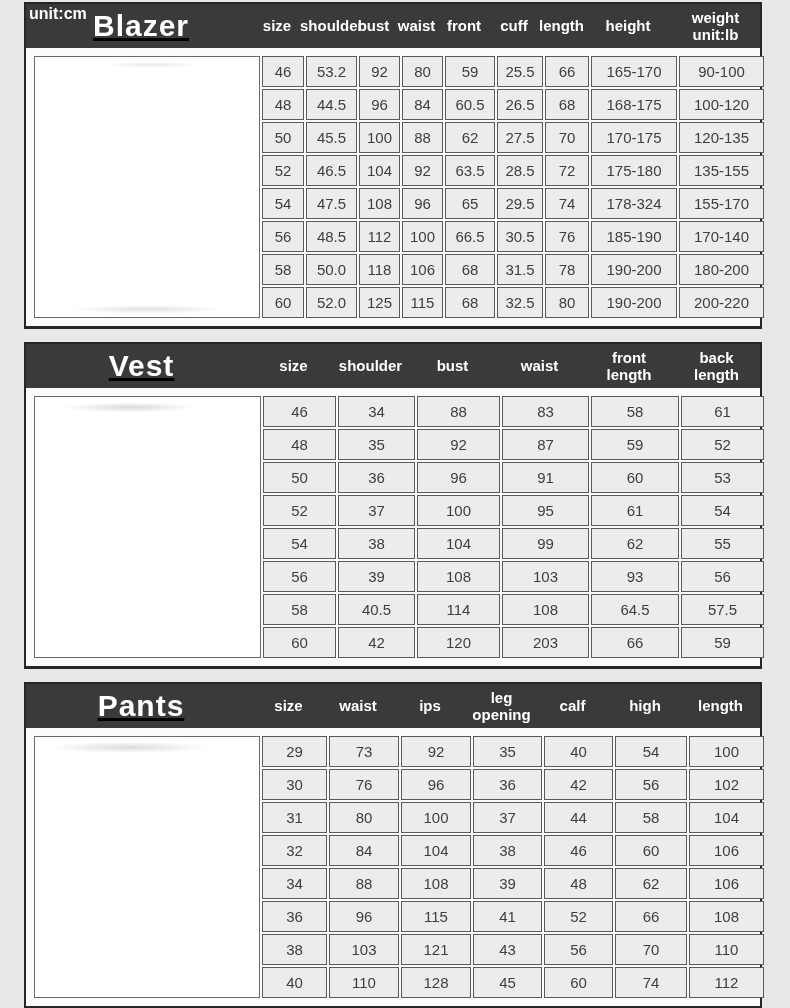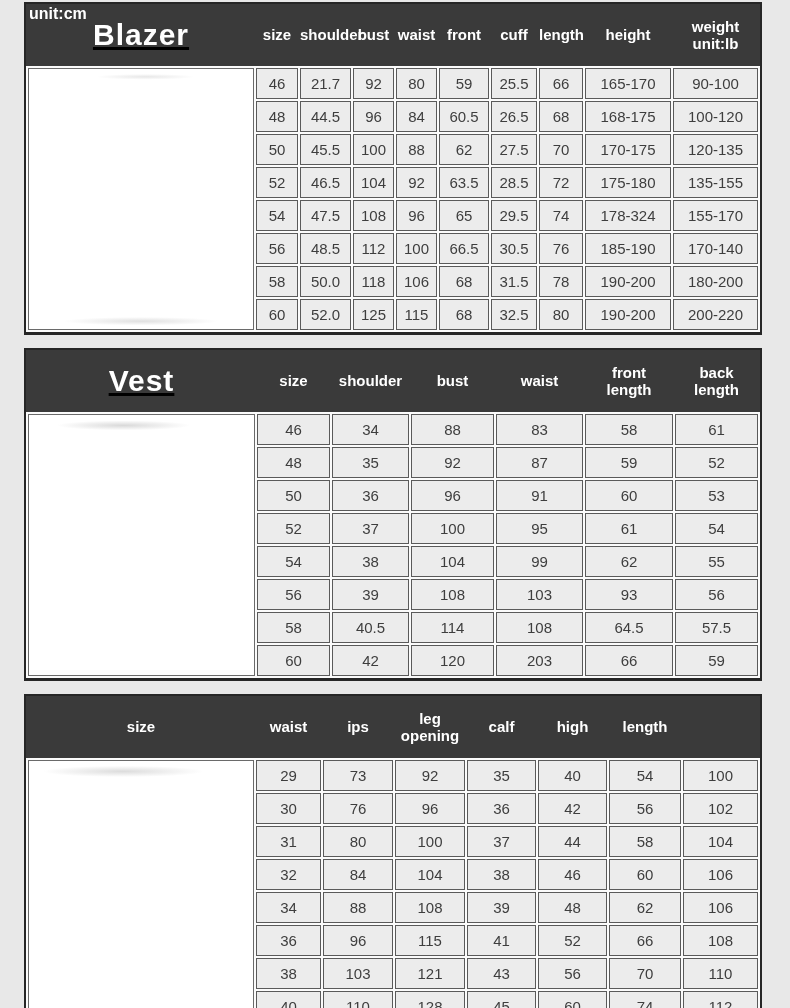--- a/index.html
+++ b/index.html
@@ -16,30 +16,30 @@
     box-sizing:border-box;
     border:2px solid #262626;
     border-bottom-width:3px;
     margin-bottom:13px;
     background:#fbfbfb;
   }
   .thead{
     display:grid;
     column-gap:2px;
     padding:0 2px;
-    height:62px;
+    height:44px;
     background:#3a3a3a;
     align-items:center;
     position:relative;
   }
   .tbody{
     display:grid;
     grid-template-rows:repeat(8,31px);
     gap:2px;
-    padding:2px;
+    padding:8px;
     background:#fbfbfb;
   }
   
   .cols0{grid-template-columns:226px 42px 51px 41px 41px 50px 46px 44px 86px 85px;}
   .cols1{grid-template-columns:227px 73px 77px 83px 87px 88px 83px;}
   .cols2{grid-template-columns:226px 65px 70px 70px 69px 69px 72px 75px;}
   .unit{
     position:absolute;left:3px;top:1px;
     color:#fff;font-size:16px;font-weight:700;
   }
@@ -100,21 +100,21 @@
       <div class="col-label">front</div>
       <div class="col-label">cuff</div>
       <div class="col-label">length</div>
       <div class="col-label">height</div>
       <div class="col-label">weight
 unit:lb</div>
     </div>
   <div class="tbody cols0">
     <div class="product-cell photo-blazer"></div>
   <div class="cell">46</div>
-      <div class="cell">21.7</div>
+      <div class="cell">53.2</div>
       <div class="cell">92</div>
       <div class="cell">80</div>
       <div class="cell">59</div>
       <div class="cell">25.5</div>
       <div class="cell">66</div>
       <div class="cell">165-170</div>
       <div class="cell">90-100</div>
       <div class="cell">48</div>
       <div class="cell">44.5</div>
       <div class="cell">96</div>
@@ -243,20 +243,23 @@
       <div class="cell">42</div>
       <div class="cell">120</div>
       <div class="cell">203</div>
       <div class="cell">66</div>
       <div class="cell">59</div>
     </div>
 </section>
 
 <section class="size-table">
   <div class="thead cols2">
+    <div class="title-cell">
+      <span class="table-title">Pants</span>
+    </div>
   <div class="col-label">size</div>
       <div class="col-label">waist</div>
       <div class="col-label">ips</div>
       <div class="col-label">leg
 opening</div>
       <div class="col-label">calf</div>
       <div class="col-label">high</div>
       <div class="col-label">length</div>
     </div>
   <div class="tbody cols2">

